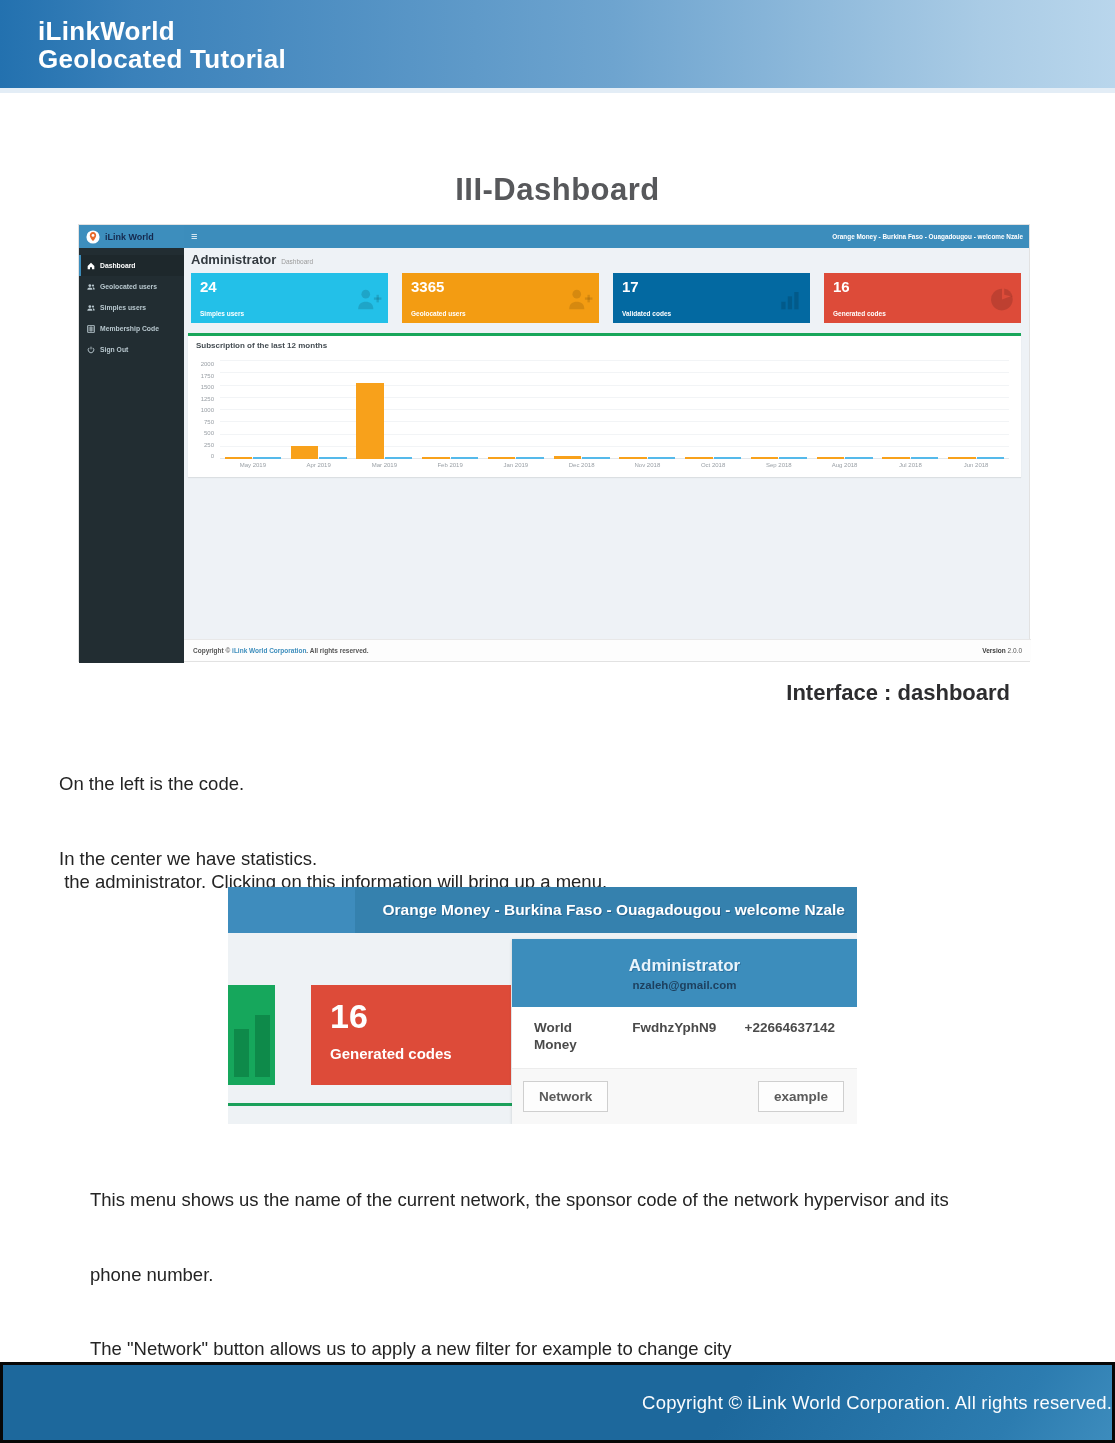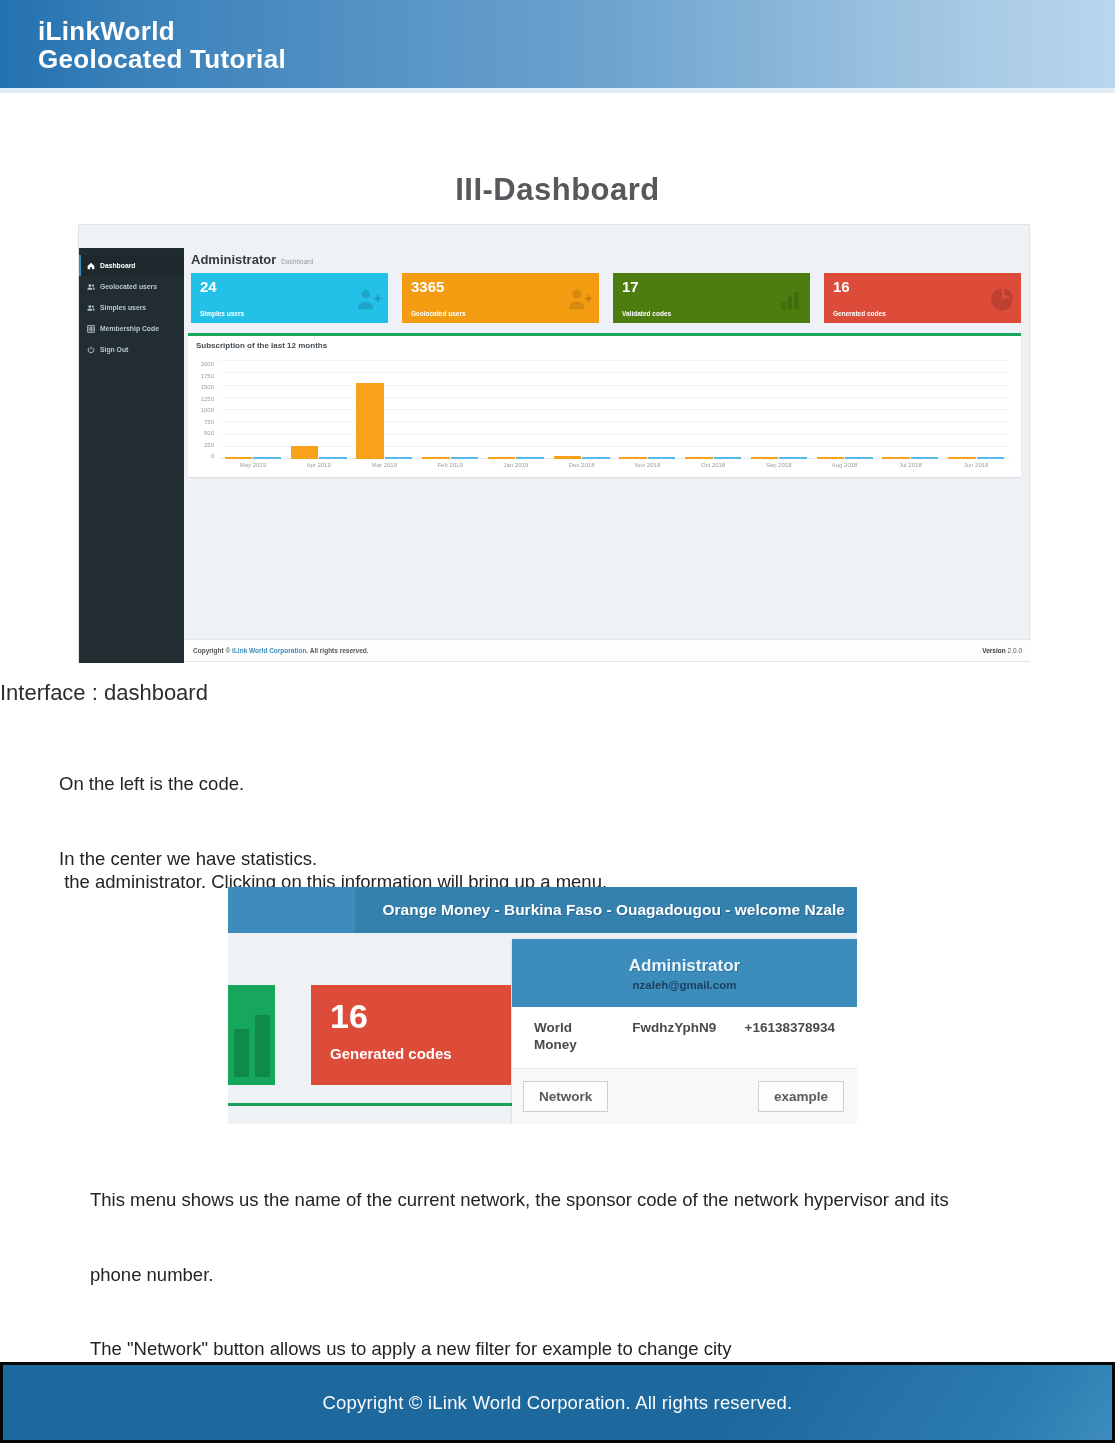--- a/index.html
+++ b/index.html
@@ -10,22 +10,22 @@
   
   .doc-header { position:absolute; left:0; top:0; width:1115px; height:88px;
     background:linear-gradient(90deg,#2371af 0%, #3a81ba 12%, #6ea4cf 55%, #a9cbe5 88%, #b9d6ec 100%);
     color:#ffffff; padding:17px 0 0 38px; }
   .doc-header .l1, .doc-header .l2 { font-size:26px; font-weight:bold; line-height:28px; letter-spacing:0.3px; }
   .doc-header-strip { position:absolute; left:0; top:88px; width:1115px; height:5px; background:#e3edf6; }
 
   
   .doc-title { position:absolute; left:0; top:172px; width:1115px; text-align:center;
     font-size:31px; font-weight:bold; color:#57585b; letter-spacing:0.5px; }
-  .doc-caption { position:absolute; left:0; top:680px; width:1010px; text-align:left;
-    font-size:22px; font-weight:normal; color:#2d2d2f; }
+  .doc-caption { position:absolute; left:0; top:680px; width:1010px; text-align:right;
+    font-size:22px; font-weight:bold; color:#2d2d2f; }
   .body-text { position:absolute; font-size:18.5px; color:#242424; line-height:24.7px; white-space:pre-wrap; }
   #para1 { left:59px; top:723px; }
   #para2 { left:59px; top:821px; }
   #para3 { left:90px; top:1139px; }
 
   
   #shot1 { position:absolute; left:78px; top:224px; width:952px; height:438px;
     background:#eef2f6; border:1px solid #e2e2e2; font-family:"Liberation Sans",sans-serif; }
   .s1-topbar { position:absolute; left:0; top:0; width:100%; height:23px; background:#3c8dbc; }
   .s1-brand { position:absolute; left:0; top:0; width:105px; height:23px; background:#3d8ebd;
@@ -92,37 +92,49 @@
   .s2-popup-body .cell { line-height:17px; }
   .s2-popup-body .cell.first { max-width:70px; }
   .s2-popup-foot { height:56px; background:#f8f8f8; border-top:1px solid #ececec;
     display:flex; align-items:center; justify-content:space-between; padding:0 13px 0 11px; }
   .s2-btn { background:#fdfdfd; border:1px solid #cfcfcf; color:#5a5a5a; font-weight:bold;
     font-size:13.5px; font-family:"Liberation Sans",sans-serif; padding:7px 15px; cursor:pointer; }
 
   
   .doc-footer { position:absolute; left:0; top:1362px; width:1115px; height:81px;
     background:linear-gradient(125deg,#1d689c 65%, #2c7cb0 90%, #3d8cbd 100%);
-    border:3px solid #070707; display:flex; align-items:center; justify-content:center; }
+    border:3px solid #070707; display:flex; align-items:center; justify-content:flex-end; }
   .doc-footer .txt { color:#fafcfe; font-size:18.5px; letter-spacing:0.2px; }
 </style>
 </head>
 <body>
 
 <div id="page">
 
   <div class="doc-header">
     <div class="l1">iLinkWorld</div>
     <div class="l2">Geolocated Tutorial</div>
   </div>
   <div class="doc-header-strip"></div>
 
   <div class="doc-title">III-Dashboard</div>
 
   <div id="shot1">
+    <div class="s1-topbar">
+      <div class="s1-brand">
+        <svg width="14" height="14" viewBox="0 0 16 16">
+          <circle cx="8" cy="8" r="7.5" fill="#ffffff"></circle>
+          <path d="M8 2.4 C10.6 2.4 11.6 4.6 11.6 6.2 C11.6 8.8 8 12.6 8 12.6 C8 12.6 4.4 8.8 4.4 6.2 C4.4 4.6 5.4 2.4 8 2.4 Z" fill="#e8692a"></path>
+          <circle cx="8" cy="6.2" r="1.6" fill="#ffffff"></circle>
+        </svg>
+        <span class="s1-brand-text">iLink World</span>
+      </div>
+      <div class="s1-burger">≡</div>
+      <div class="s1-userinfo">Orange Money - Burkina Faso - Ouagadougou - welcome Nzale</div>
+    </div>
 
     <div class="s1-sidebar">
       <div class="s1-side-item active">
         <svg width="8" height="8" viewBox="0 0 12 12" fill="currentColor">
           <path d="M1 6 L6 1 L11 6 V11 H7.5 V8 H4.5 V11 H1 Z"></path>
           </svg>
         <span>Dashboard</span>
       </div>
       <div class="s1-side-item">
         <svg width="8" height="8" viewBox="0 0 14 12" fill="currentColor">
@@ -175,21 +187,21 @@
       <div class="s1-card" id="card1" style="background: rgb(243, 156, 18);">
         <div class="num">3365</div>
         <div class="lbl">Geolocated users</div>
         <svg class="cicon" width="26" height="26" viewBox="0 0 24 24" fill="rgba(0,0,0,0.22)">
           <circle cx="9" cy="7" r="4"></circle>
             <path d="M2 21 C2 16 5 14 9 14 S16 16 16 21 Z"></path>
             <rect x="16.5" y="10" width="7" height="2.2"></rect>
             <rect x="18.9" y="7.6" width="2.2" height="7"></rect>
           </svg>
       </div>
-      <div class="s1-card" id="card2" style="background: #4d7c0f;">
+      <div class="s1-card" id="card2" style="background: #0369a1;">
         <div class="num">17</div>
         <div class="lbl">Validated codes</div>
         <svg class="cicon" width="26" height="26" viewBox="0 0 24 24" fill="rgba(0,0,0,0.25)">
           <rect x="3" y="14" width="4" height="7"></rect>
             <rect x="9" y="9" width="4" height="12"></rect>
             <rect x="15" y="5" width="4" height="16"></rect>
           </svg>
       </div>
       <div class="s1-card" id="card3" style="background: rgb(221, 75, 57);">
         <div class="num">16</div>
@@ -329,21 +341,21 @@
     <div class="s2-greenline"></div>
 
     <div class="s2-popup">
       <div class="s2-popup-head">
         <div class="s2-popup-title">Administrator</div>
         <div class="s2-popup-email">nzaleh@gmail.com</div>
       </div>
       <div class="s2-popup-body">
         <div class="cell first">World Money</div>
         <div class="cell">FwdhzYphN9</div>
-        <div class="cell">+16138378934</div>
+        <div class="cell">+22664637142</div>
       </div>
       <div class="s2-popup-foot">
         <button class="s2-btn">Network</button>
         <button class="s2-btn">example</button>
       </div>
     </div>
   </div>
 
   <div id="para3" class="body-text">
     <div>This menu shows us the name of the current network, the sponsor code of the network hypervisor and its</div>

